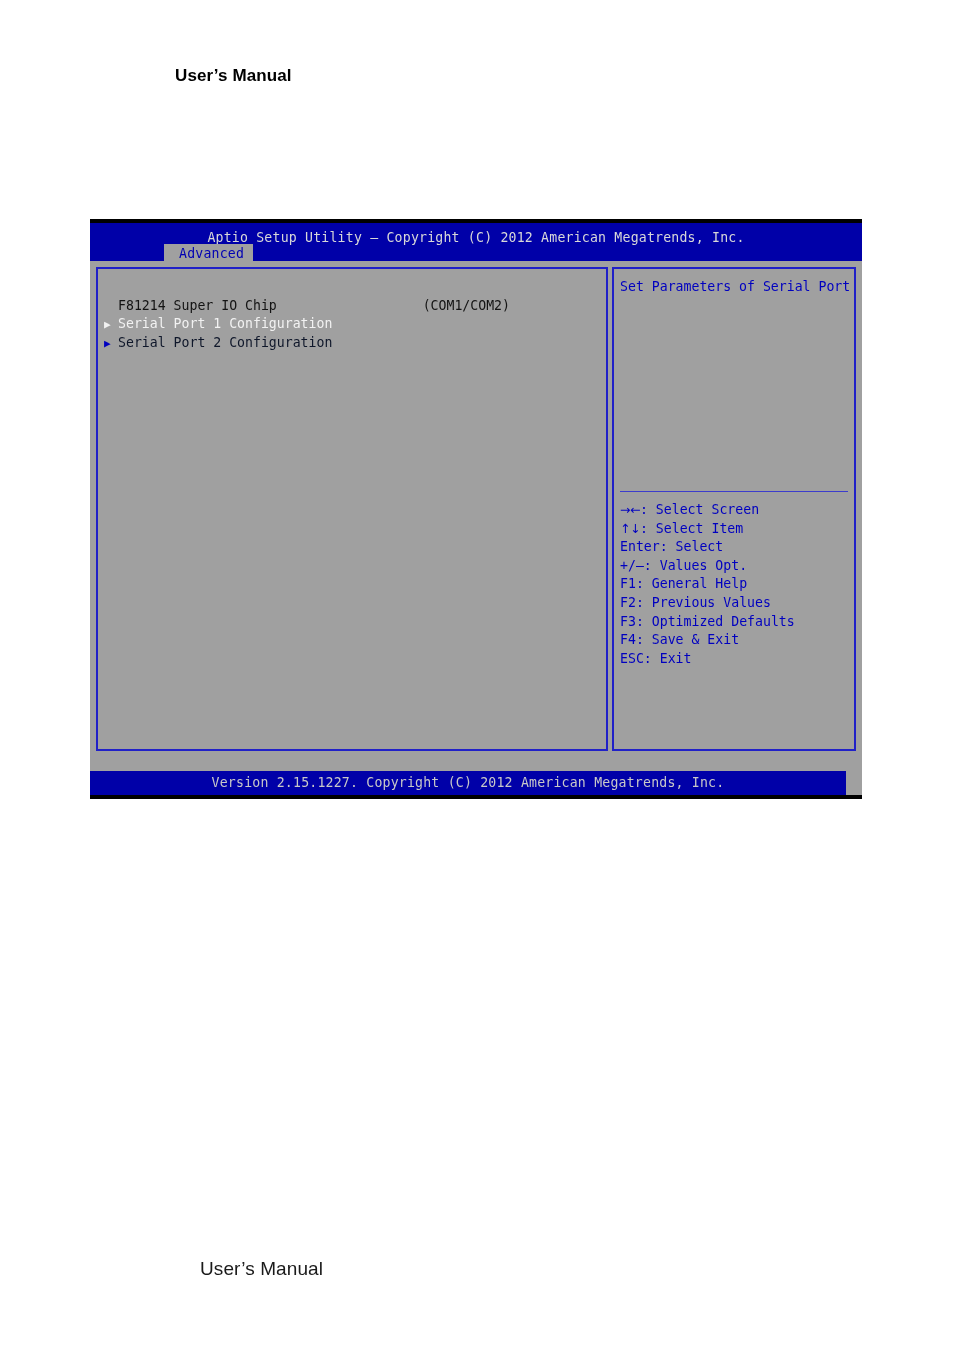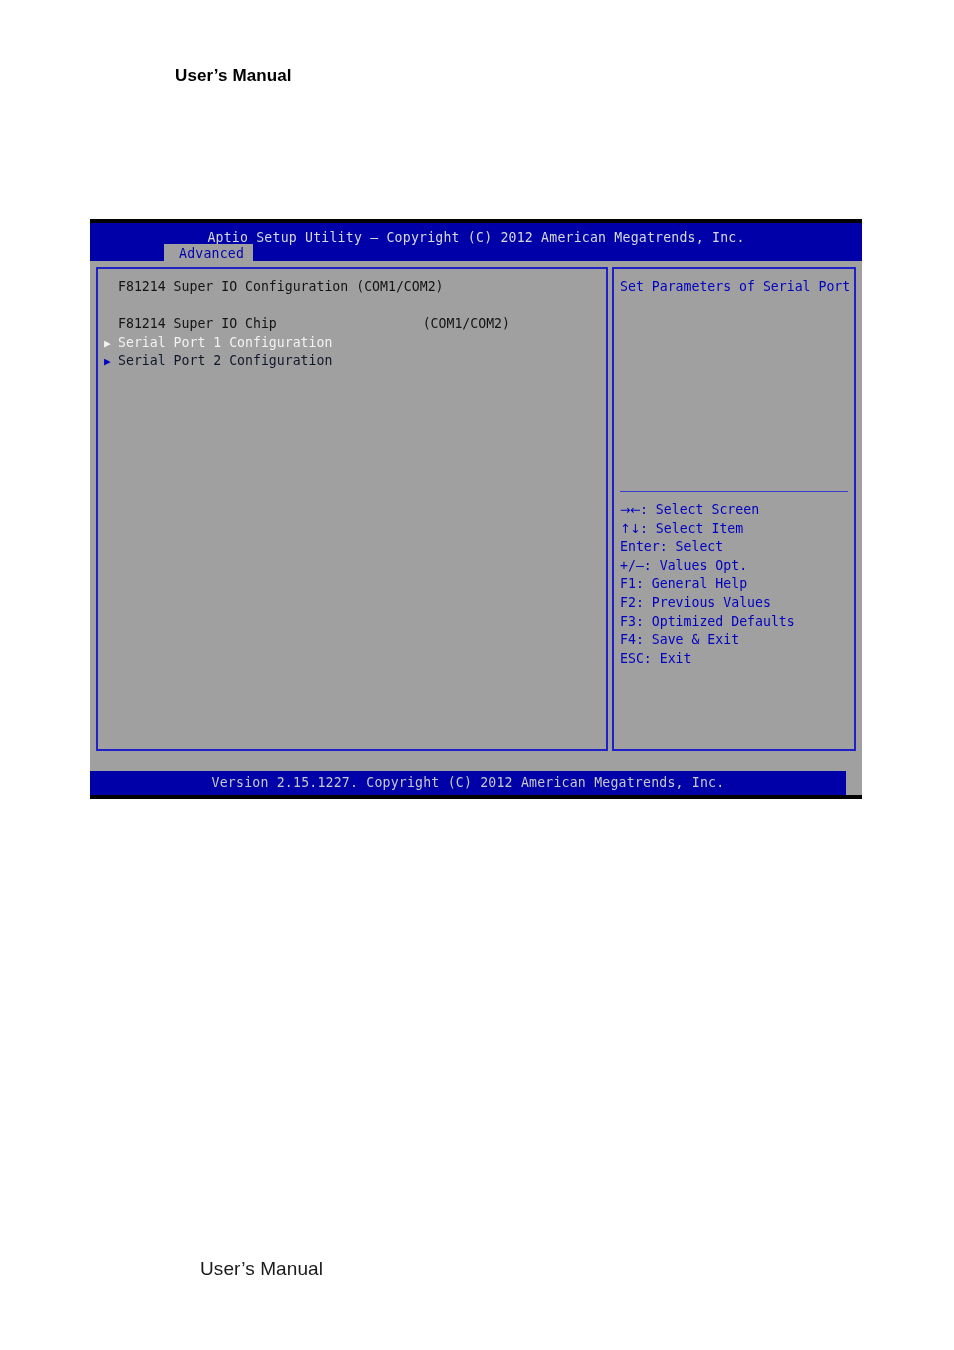--- a/index.html
+++ b/index.html
@@ -220,23 +220,20 @@
     <div class="bios-tabs">
       <div class="bios-tab">Advanced</div>
     </div>
   </div>
 
   <div class="bios-body">
 
     <div class="panel panel-left">
       <div class="rows">
 
-        <div class="row row-heading">
-          <span class="label c-dark">F81214 Super IO Configuration (COM1/COM2)</span>
-        </div>
 
         <div class="row spacer"></div>
 
         <div class="row row-field">
           <span class="label c-dark">F81214 Super IO Chip</span>
           <span class="value c-dark">(COM1/COM2)</span>
         </div>
 
         <div class="row">
           <span class="arrow c-arrow-white">▶</span>

